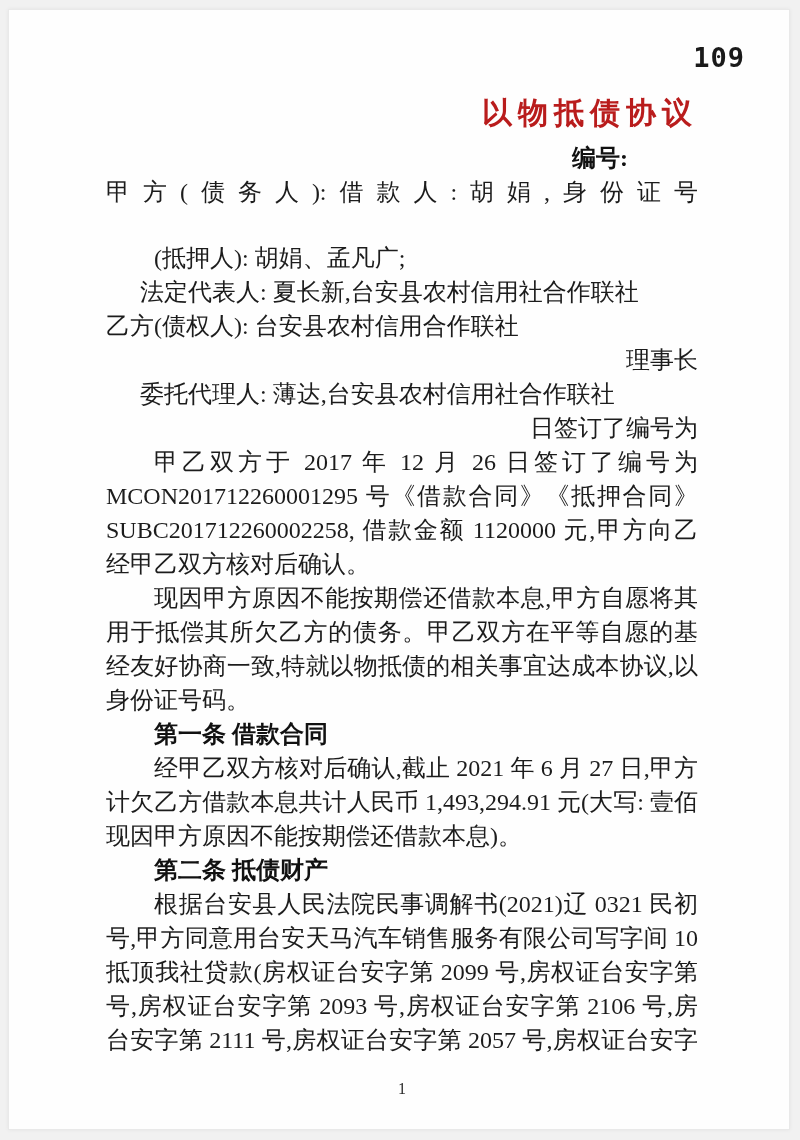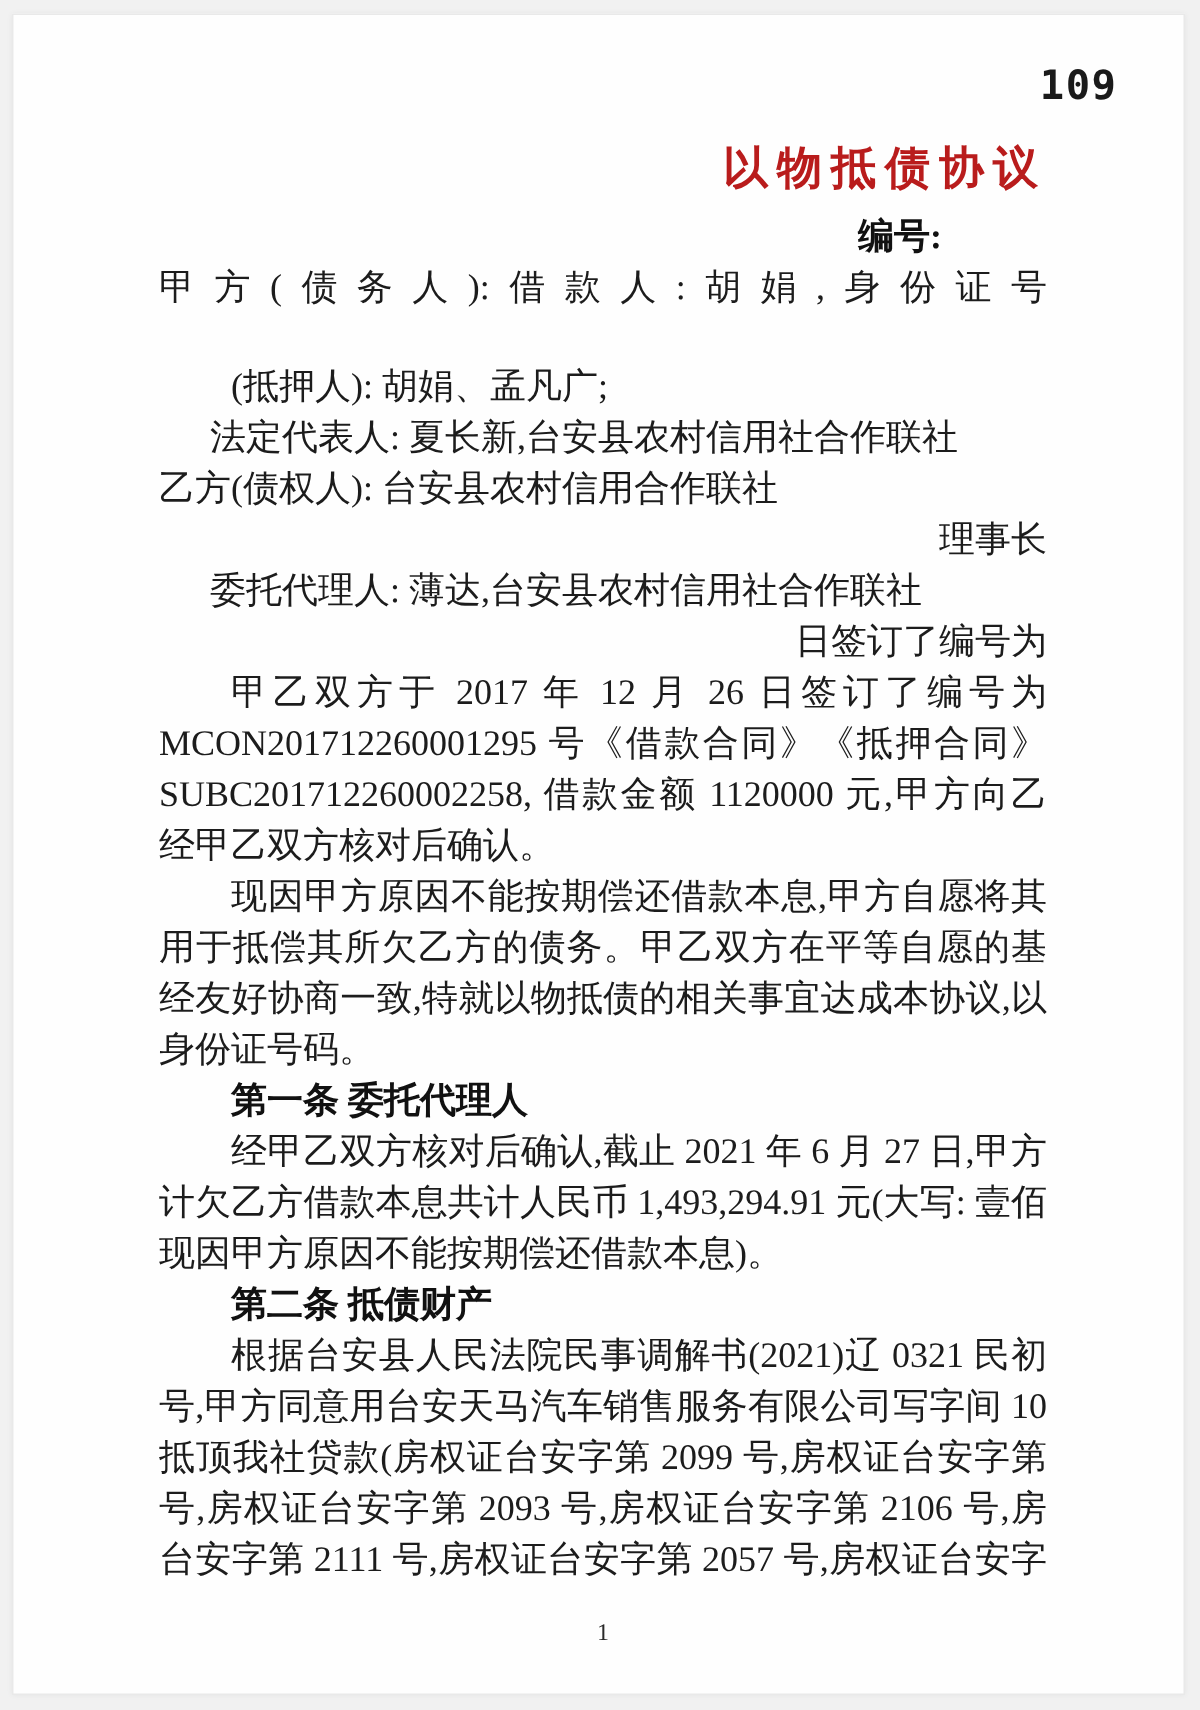--- a/index.html
+++ b/index.html
@@ -118,21 +118,21 @@
         <div class="ln ind34">委托代理人: 薄达,台安县农村信用社合作联社</div>
         <div class="ln center shiftr">日签订了编号为</div>
         <div class="ln just para">甲乙双方于 2017 年 12 月 26 日签订了编号为</div>
         <div class="ln just">MCON201712260001295 号《借款合同》《抵押合同》</div>
         <div class="ln just">SUBC201712260002258, 借款金额 1120000 元,甲方向乙方贷款人民</div>
         <div class="ln">经甲乙双方核对后确认。</div>
         <div class="ln just para">现因甲方原因不能按期偿还借款本息,甲方自愿将其财产</div>
         <div class="ln just">用于抵偿其所欠乙方的债务。甲乙双方在平等自愿的基础上,</div>
         <div class="ln just">经友好协商一致,特就以物抵债的相关事宜达成本协议,以资</div>
         <div class="ln">身份证号码。</div>
-        <div class="ln para bold">第一条 委托代理人</div>
+        <div class="ln para bold">第一条 借款合同</div>
         <div class="ln just para">经甲乙双方核对后确认,截止 2021 年 6 月 27 日,甲方累</div>
         <div class="ln just">计欠乙方借款本息共计人民币 1,493,294.91 元(大写: 壹佰肆</div>
         <div class="ln">现因甲方原因不能按期偿还借款本息)。</div>
         <div class="ln para bold">第二条 抵债财产</div>
         <div class="ln just para">根据台安县人民法院民事调解书(2021)辽 0321 民初 2141</div>
         <div class="ln just">号,甲方同意用台安天马汽车销售服务有限公司写字间 10 间</div>
         <div class="ln just">抵顶我社贷款(房权证台安字第 2099 号,房权证台安字第 2100</div>
         <div class="ln just">号,房权证台安字第 2093 号,房权证台安字第 2106 号,房权证</div>
         <div class="ln just">台安字第 2111 号,房权证台安字第 2057 号,房权证台安字第</div>
       </div>

